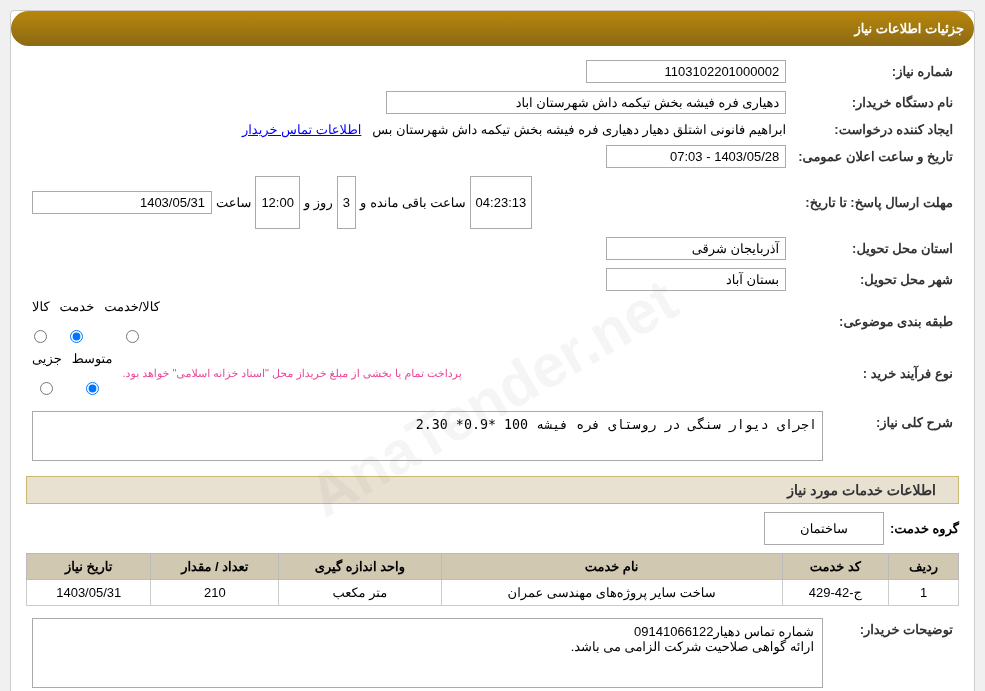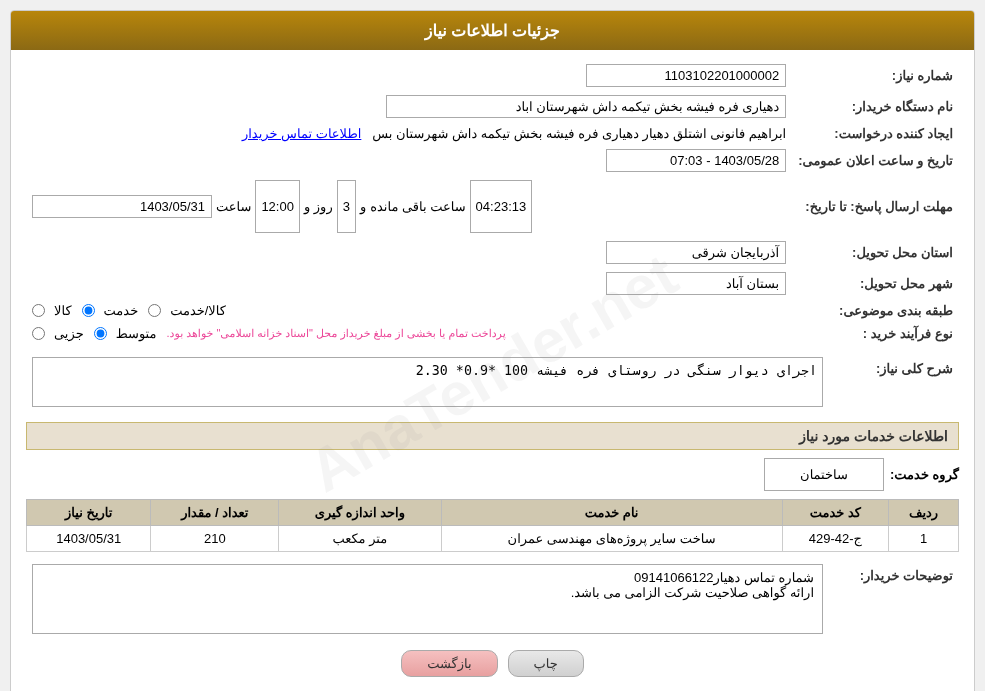--- a/index.html
+++ b/index.html
@@ -17,24 +17,24 @@
     .main-container {
       width: 965px;
       background: #fff;
       border: 1px solid #ccc;
       border-radius: 4px;
       overflow: hidden;
     }
     .page-header {
       background: linear-gradient(to bottom, #b8860b, #8b6914);
       color: #fff;
-      text-align: center;
       padding: 10px;
-      font-size: 16px;
-      font-weight: bold;
+      font-size: 13px;
+      font-weight: bold;
+      border-radius: 18px;
     }
     .content {
       padding: 10px 15px;
     }
     .info-table {
       width: 100%;
       border-collapse: collapse;
       margin-bottom: 8px;
     }
     .info-table td {
@@ -66,37 +66,38 @@
       min-width: 200px;
     }
     .blue-link {
       color: #00f;
       text-decoration: underline;
       cursor: pointer;
     }
     .section-header {
       background: #e8e0d0;
       border: 1px solid #c8b870;
-      padding: 5px 10px;
+      padding: 5px 22px;
       font-weight: bold;
       font-size: 14px;
       margin: 8px 0;
       text-align: right;
       color: #333;
     }
     .radio-group {
       display: flex;
       align-items: center;
       gap: 10px;
       justify-content: flex-end;
     }
     .radio-item {
       display: flex;
       align-items: center;
-      gap: 9px;
+      gap: 16px;
+      flex-direction: column;
     }
     .radio-item input[type="radio"] {
       margin: 0;
     }
     .note-text {
       color: #ec4899;
       font-size: 11px;
       text-align: right;
     }
     .textarea-box {

